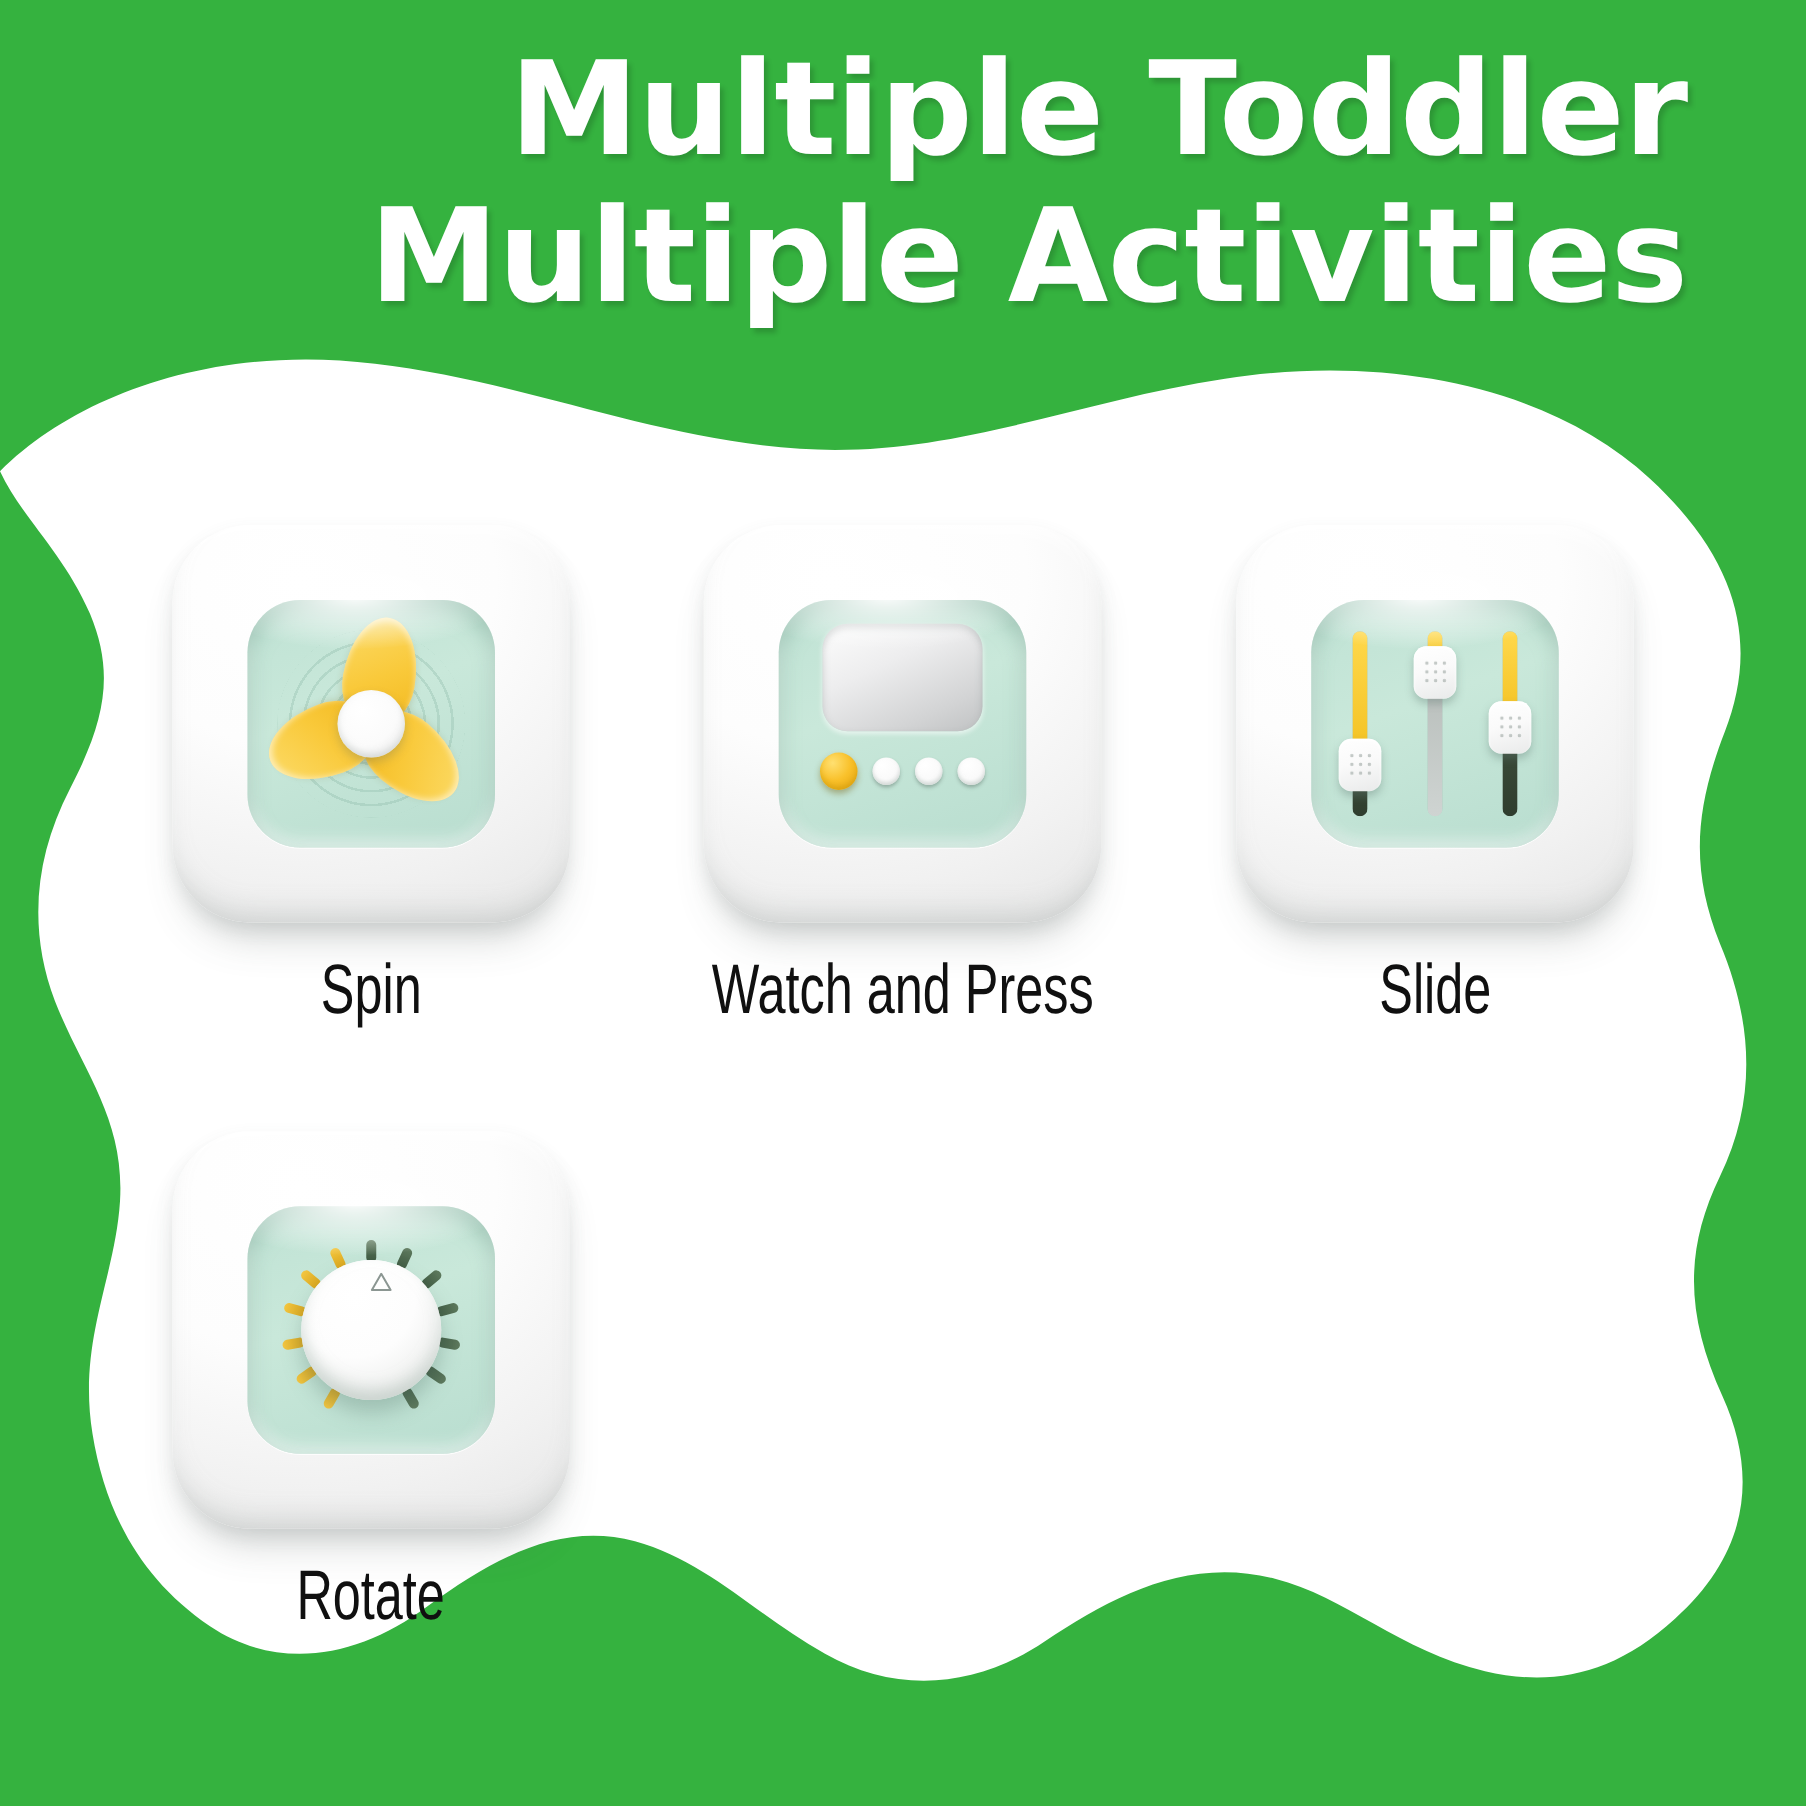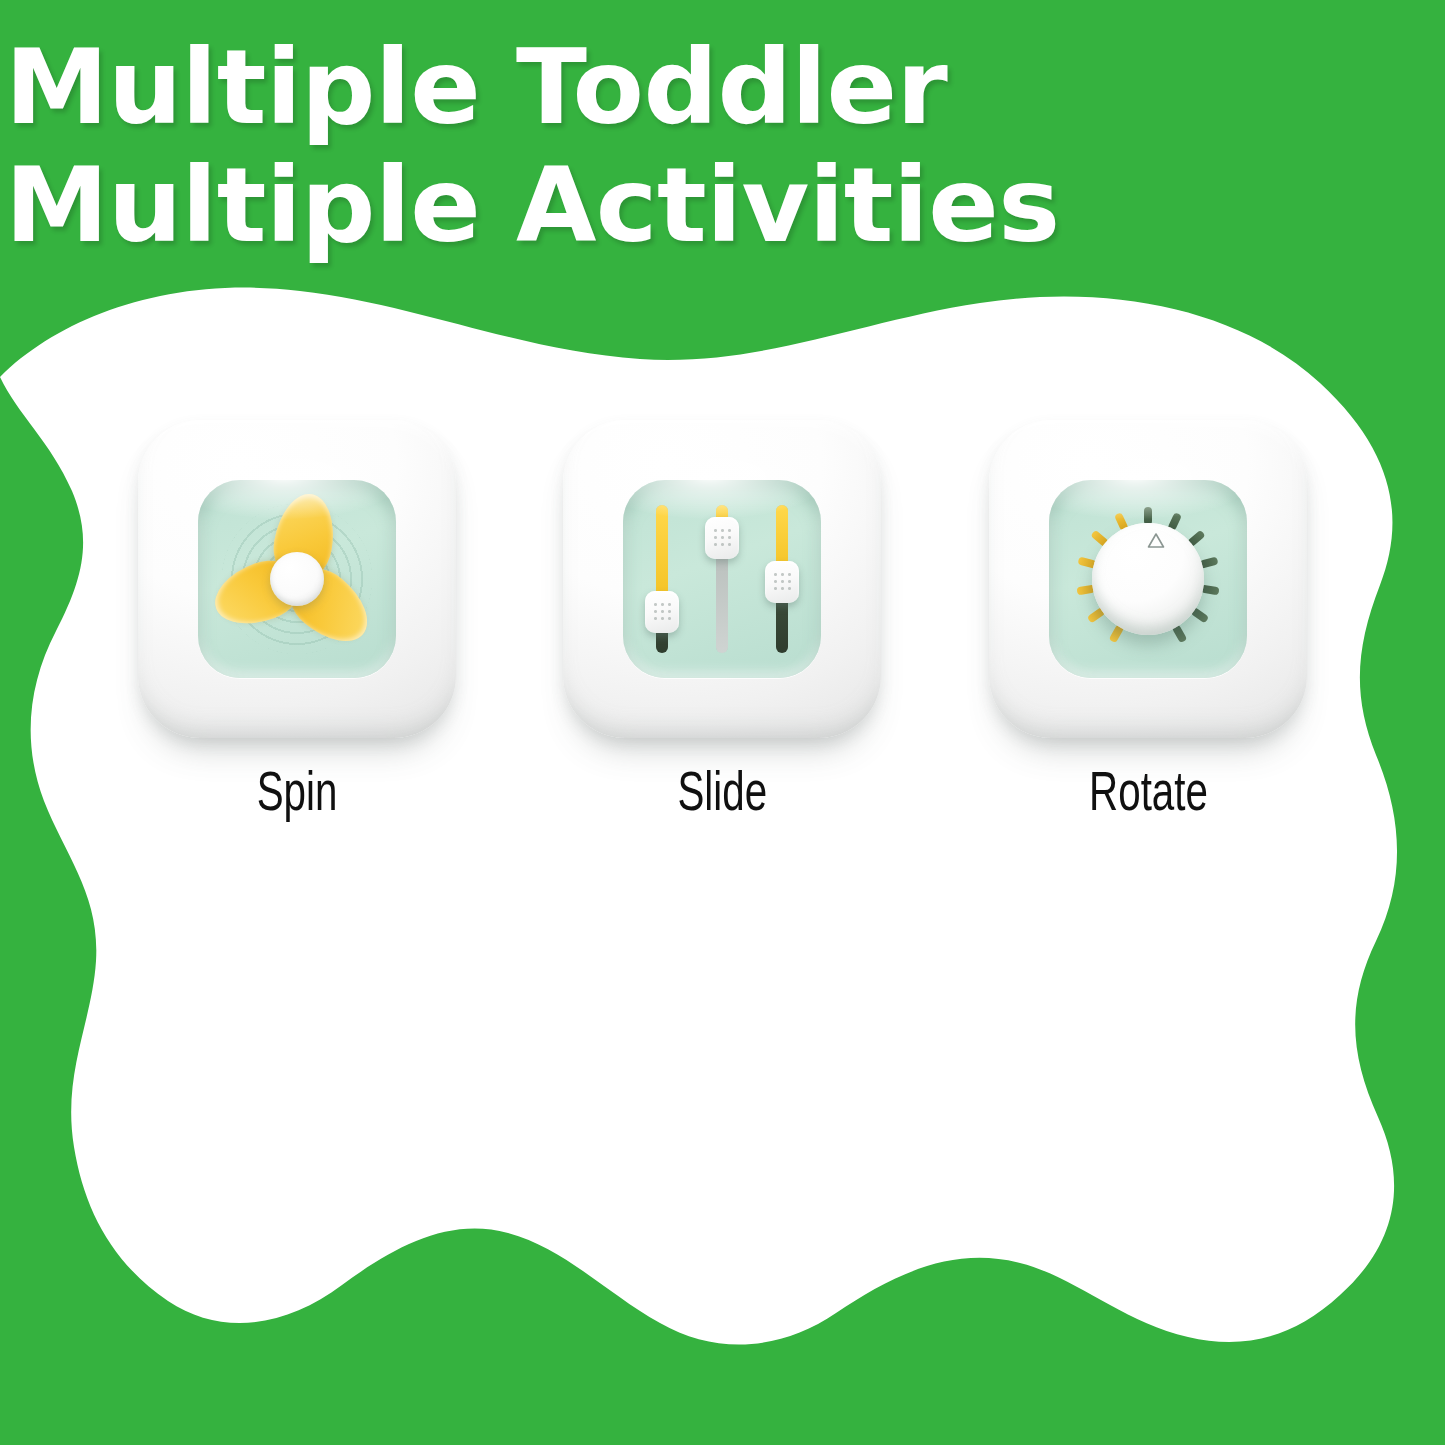--- a/index.html
+++ b/index.html
@@ -18,24 +18,24 @@
     position: relative;
     width: 1445px;
     height: 1445px;
     background: #35b23f;
     overflow: hidden;
   }
 
   
   #title-block {
     position: absolute;
-    left: 5px;
+    left: 16px;
     top: 28px;
     width: 1334px;
-    text-align: left;
+    text-align: right;
     z-index: 5;
   }
   .title-line {
     color: #ffffff;
     font-family: "DejaVu Sans", sans-serif;
     font-weight: bold;
     font-size: 104px;
     line-height: 118px;
     letter-spacing: -0.5px;
     text-shadow: 3px 4px 4px rgba(0,0,0,0.16);
@@ -420,20 +420,34 @@
           <div class="blade b1"></div>
           <div class="blade b2"></div>
           <div class="blade b3"></div>
           <div class="fan-hub"></div>
         </div>
       </div>
       <div class="label">Spin</div>
     </div>
 
 
+    <div class="cell">
+      <div class="module">
+        <div class="well tv-well">
+          <div class="tv-screen"></div>
+          <div class="tv-buttons">
+            <div class="tv-btn yellow"></div>
+            <div class="tv-btn"></div>
+            <div class="tv-btn"></div>
+            <div class="tv-btn"></div>
+          </div>
+        </div>
+      </div>
+      <div class="label">Watch and Press</div>
+    </div>
 
 
     <div class="cell">
       <div class="module">
         <div class="well slide-well">
           <div class="slider">
             <div class="slider-track">
               <div class="track-fill-top" style="top: 0px; height: 72%; background: linear-gradient(rgb(255, 216, 75) 0%, rgb(242, 192, 32) 100%);"></div>
               <div class="track-fill-bot" style="top: 72%; height: 28%; background: linear-gradient(rgb(62, 79, 60) 0%, rgb(47, 61, 46) 100%);"></div>
             </div>

